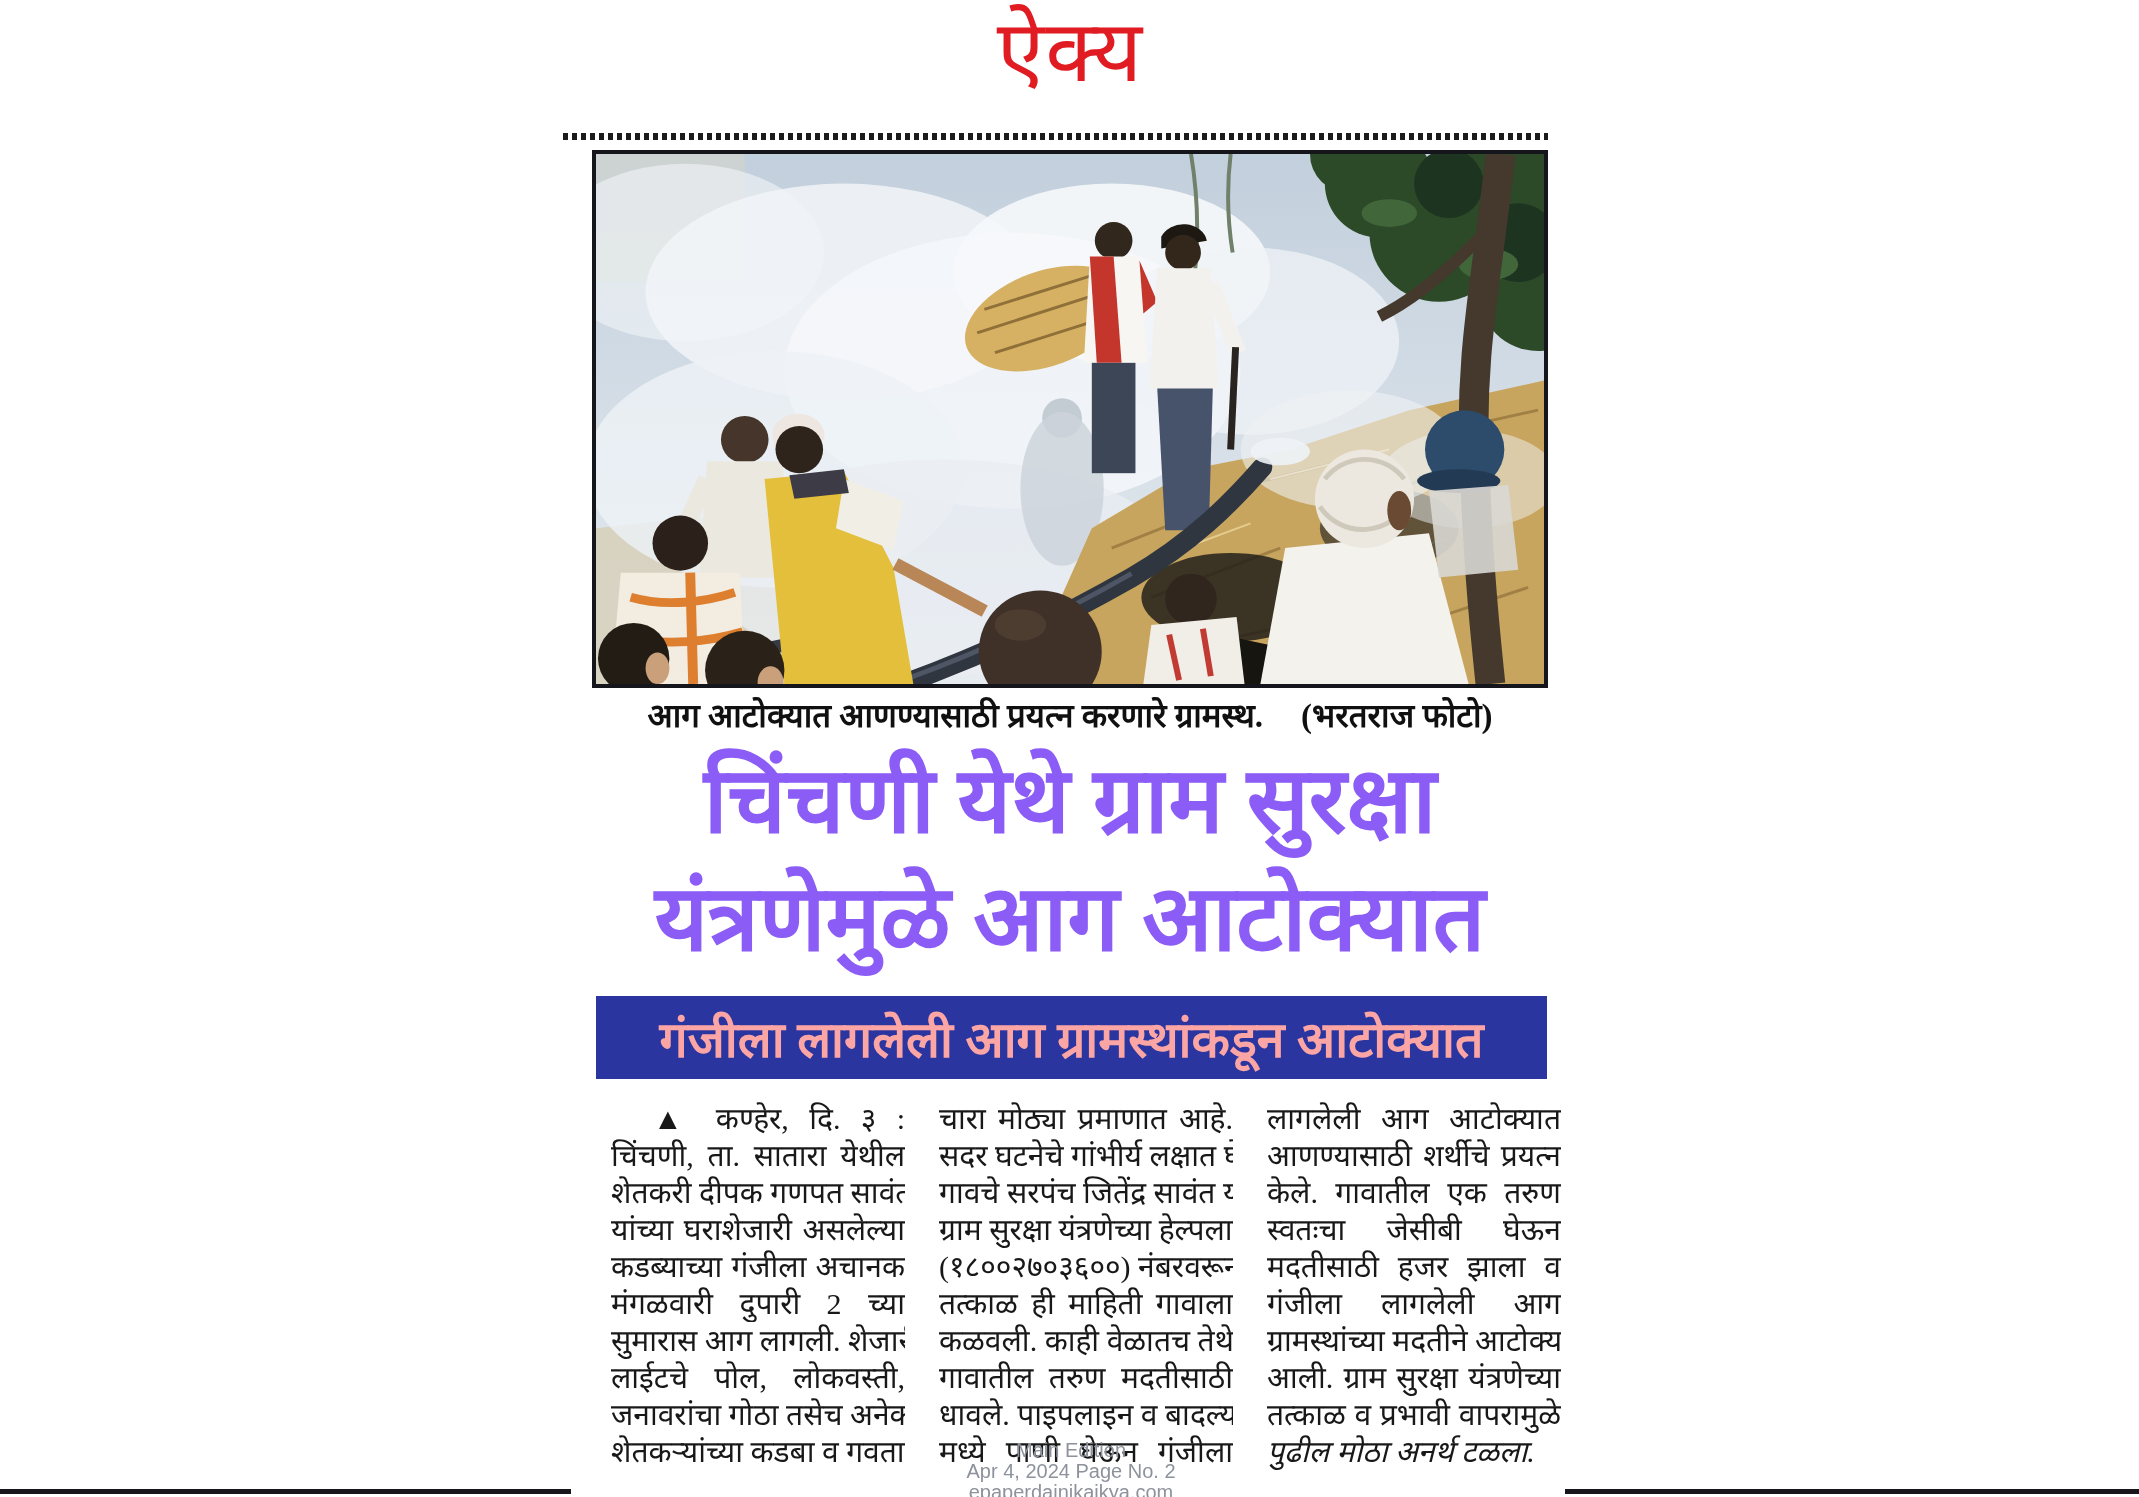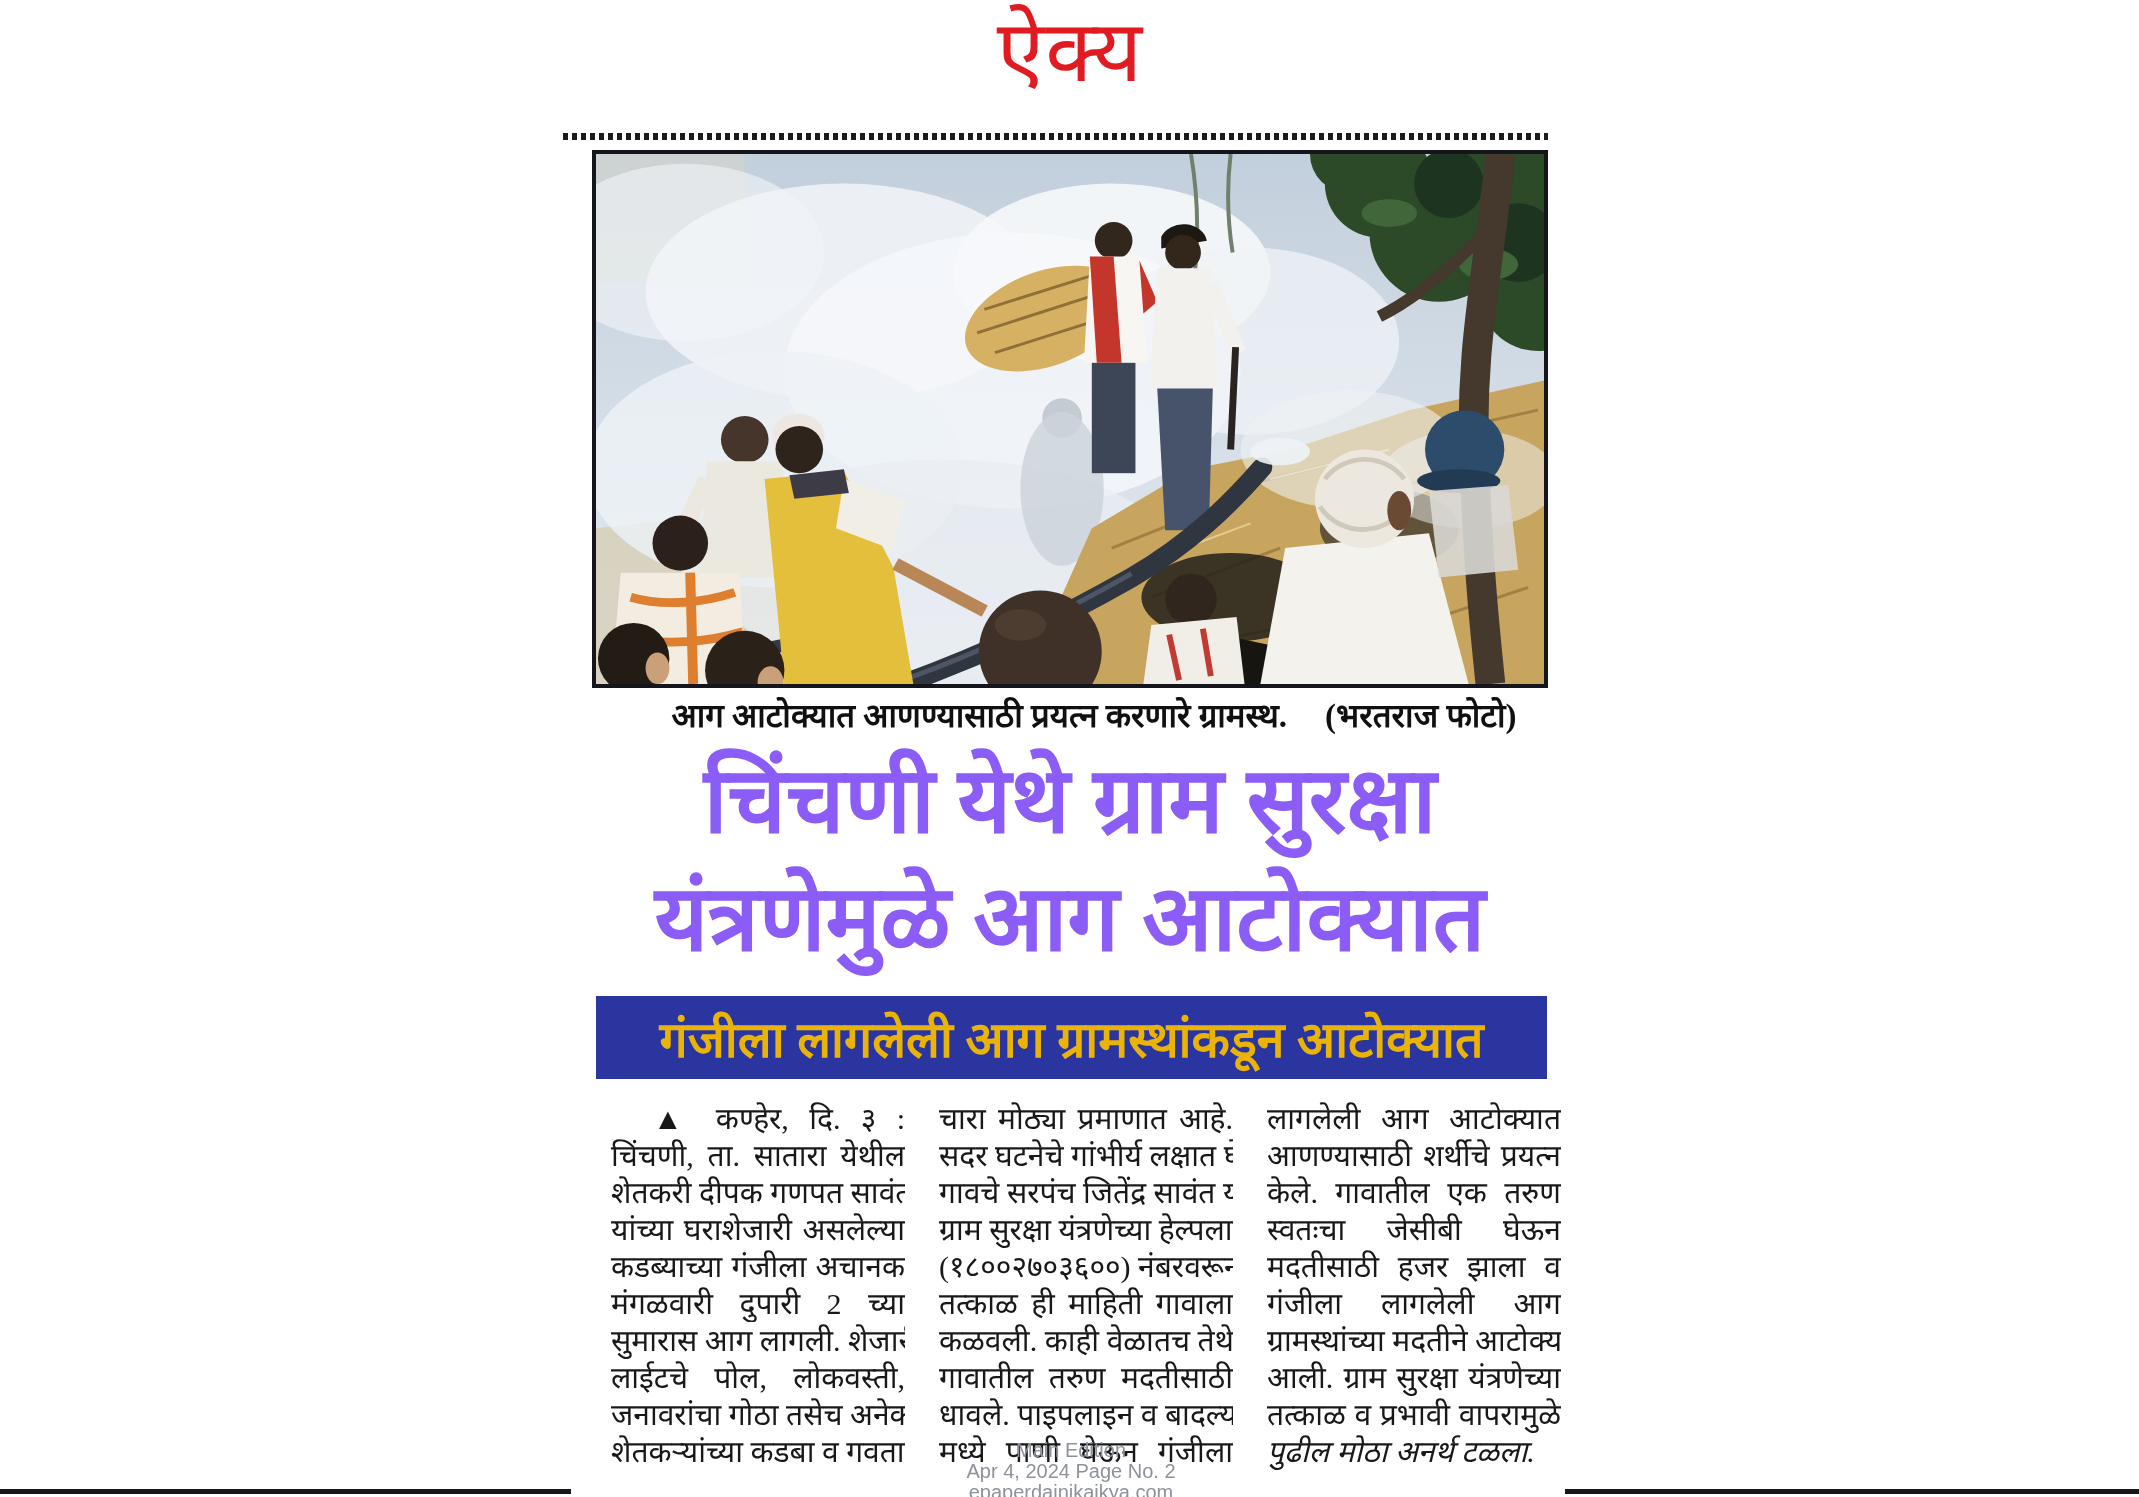--- a/index.html
+++ b/index.html
@@ -13,32 +13,32 @@
   
   .dotted-rule{position:absolute;left:563px;top:133px;width:985px;height:7px;
                background:repeating-linear-gradient(90deg,#1b1b1b 0 5px,transparent 5px 9px);}
 
   
   .photo-frame{position:absolute;left:592px;top:150px;width:948px;height:530px;
                border:4px solid #15151c;background:#cfd8e2;}
   .photo-frame svg{display:block;width:100%;height:100%;}
 
   
-  .caption{position:absolute;left:616px;top:694px;width:956px;text-align:center;
+  .caption{position:absolute;left:592px;top:694px;width:956px;text-align:center;
            font-weight:bold;font-size:33px;line-height:44px;color:#101010;white-space:nowrap;}
   .caption .credit{margin-left:38px;}
 
   
   .headline{position:absolute;left:540px;top:742px;width:1060px;text-align:center;
             font-weight:bold;color:#8b5cf6;font-size:92px;line-height:118px;white-space:nowrap;}
 
   
   .banner{position:absolute;left:596px;top:996px;width:951px;height:83px;
           display:flex;align-items:center;justify-content:center;
-          font-weight:bold;font-size:50px;color:#eab308;white-space:nowrap;overflow:hidden;}
+          font-weight:bold;font-size:50px;color:#fca5a5;white-space:nowrap;overflow:hidden;}
 
   
   .article{position:absolute;left:595px;top:1100px;width:966px;display:flex;gap:18px;
            font-size:30px;line-height:37px;color:#181818;}
   .col{width:310px;overflow:hidden;margin-left:16px;}
   .line{text-align:justify;text-align-last:justify;white-space:nowrap;overflow:hidden;height:37px;}
   .line.flush{text-align-last:left;font-style:italic;}
   .line.indent{padding-left:42px;}
 
   

